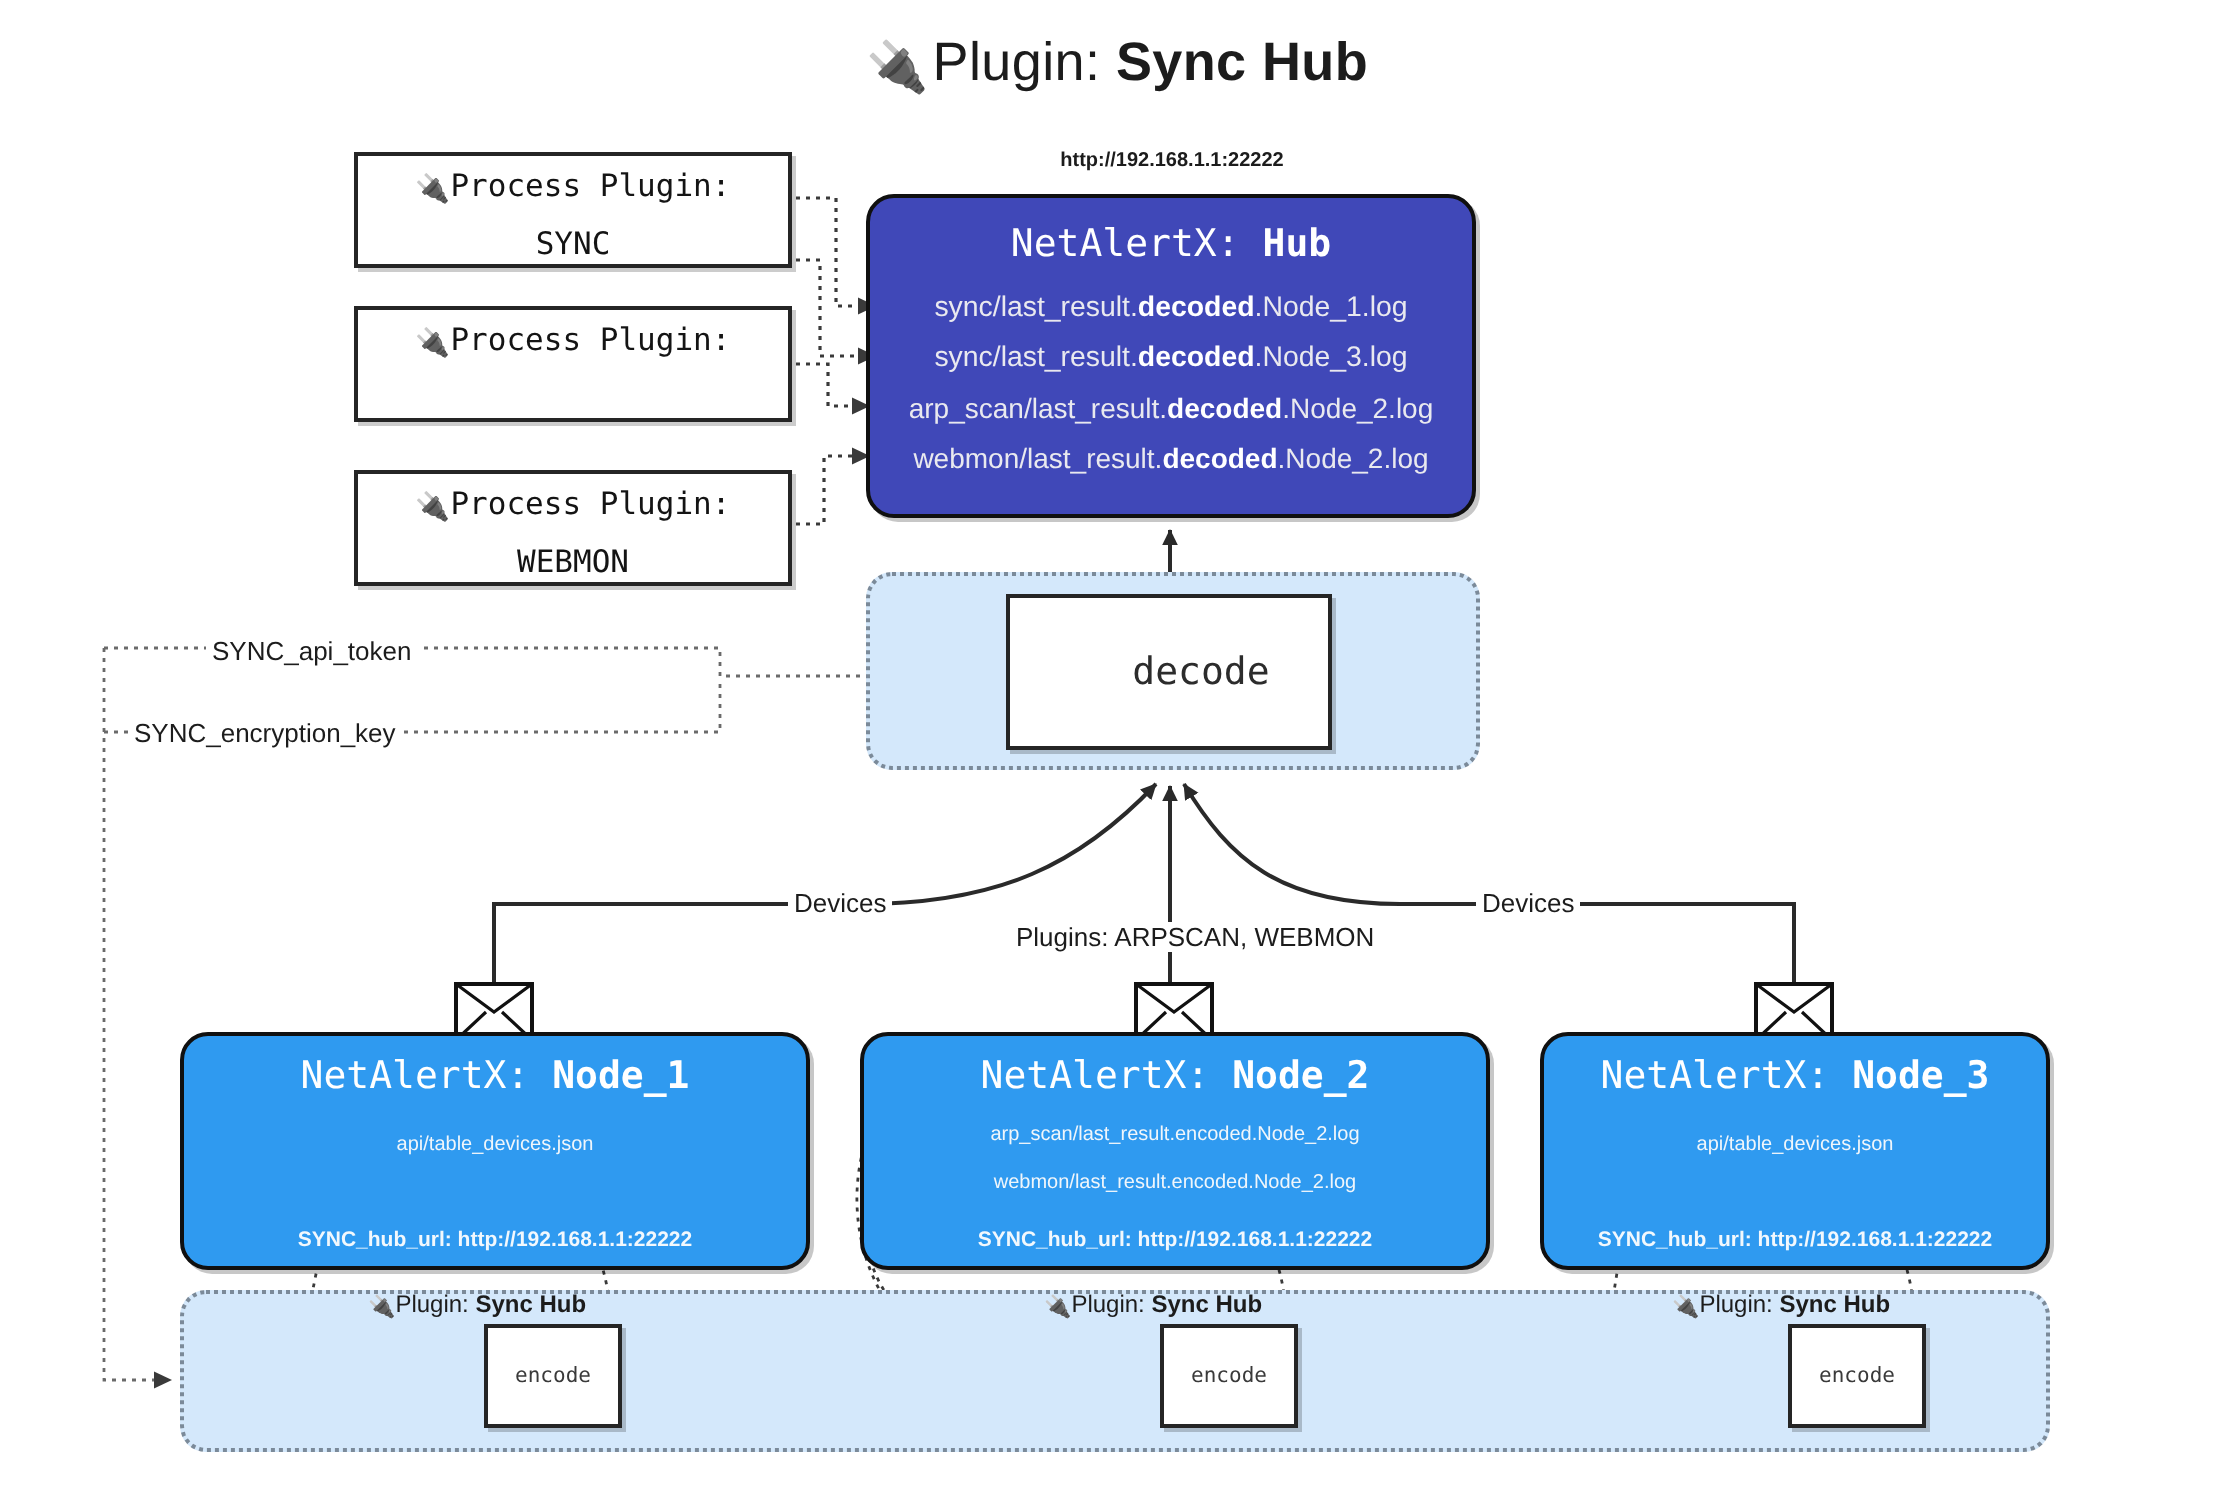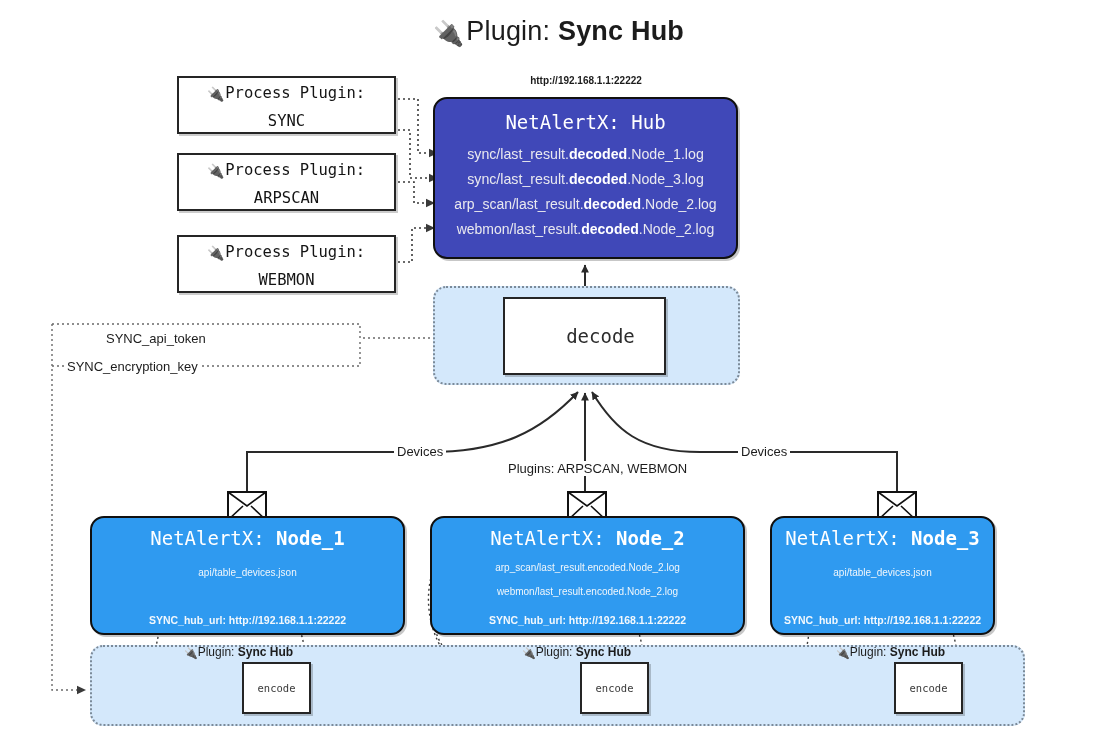--- a/index.html
+++ b/index.html
@@ -71,21 +71,21 @@
     border-radius: 14px;
     box-shadow: 2px 2px 0 rgba(0,0,0,0.22);
   }
   #hub .hub-title {
     margin-top: 12px;
     text-align: center;
     color: #ffffff;
     font-family: "DejaVu Sans Mono", "Liberation Mono", monospace;
     font-size: 19px;
   }
-  #hub .hub-title b { font-weight: normal; }
+  #hub .hub-title b { font-weight: bold; }
   #hub .hub-lines {
     margin-top: 9px;
     padding: 0 5px;
   }
   #hub .hub-line {
     color: #e9e9ef;
     font-size: 14.2px;
     line-height: 25px;
     white-space: nowrap;
     text-align: center;
@@ -144,35 +144,35 @@
   .edge-label {
     font-size: 13px;
     color: #1c1c1c;
     background: #ffffff;
     white-space: nowrap;
     padding: 0 3px;
   }
   #lbl-devices-left  { left: 394px; top: 444px; }
   #lbl-devices-right { left: 738px; top: 444px; }
   #lbl-plugins       { left: 505px; top: 461px; }
-  #lbl-api-token     { left: 103px; top: 318px; margin-top: 13px; }
+  #lbl-api-token     { left: 103px; top: 318px; }
   #lbl-enc-key       { left: 64px; top: 359px; }
 
   
   .nodecard {
     height: 119px;
     background: #2f9af0;
     border: 2.5px solid #101010;
     border-radius: 14px;
     box-shadow: 2px 2px 0 rgba(0,0,0,0.22);
     box-sizing: border-box;
   }
   #node1 { left: 90px;  top: 516px; width: 315px; }
   #node2 { left: 430px; top: 516px; width: 315px; }
-  #node3 { left: 770px; top: 516px; width: 225px; }
+  #node3 { left: 770px; top: 516px; width: 255px; }
   .nodecard .node-title {
     margin-top: 9px;
     text-align: center;
     color: #ffffff;
     font-family: "DejaVu Sans Mono", "Liberation Mono", monospace;
     font-size: 19px;
   }
   .nodecard .node-title b { font-weight: bold; }
   .nodecard .node-lines { margin-top: 7px; }
   .nodecard .node-line {
@@ -311,21 +311,20 @@
       <div class="hub-line wide"><span>webmon/last_result.</span><b>decoded</b><span>.Node_2.log</span></div>
     </div>
   </div>
 
   <div class="node procbox" id="proc1">
     <div><span class="pl">🔌</span><span>Process Plugin:</span></div>
     <div>SYNC</div>
   </div>
   <div class="node procbox" id="proc2">
     <div><span class="pl">🔌</span><span>Process Plugin:</span></div>
-    <div>ARPSCAN</div>
   </div>
   <div class="node procbox" id="proc3">
     <div><span class="pl">🔌</span><span>Process Plugin:</span></div>
     <div>WEBMON</div>
   </div>
 
   <div class="node" id="decode-group"></div>
   <div class="node" id="decode-box">decode</div>
 
   <div class="node edge-label" id="lbl-devices-left">Devices</div>

